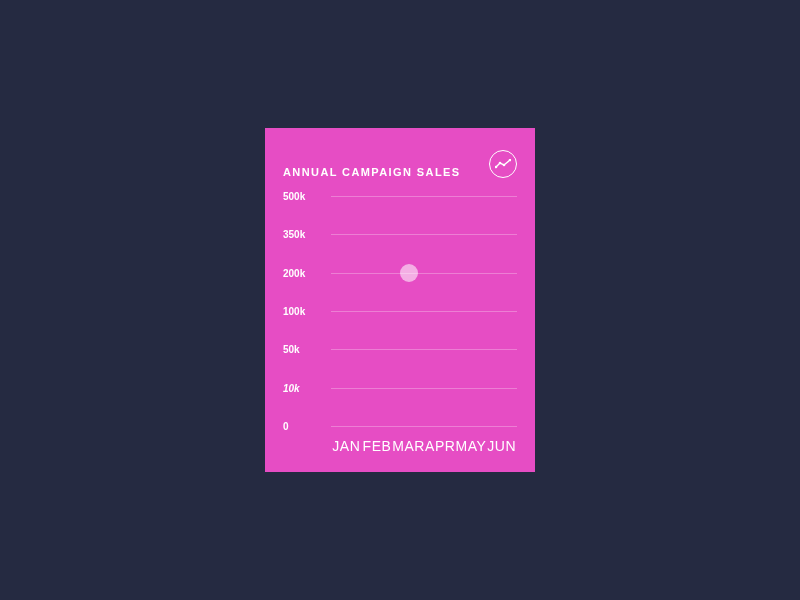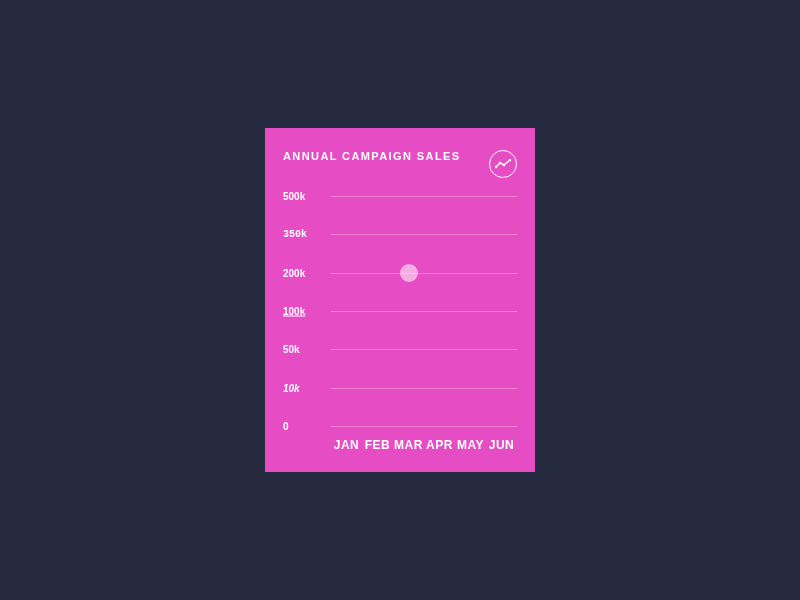--- a/index.html
+++ b/index.html
@@ -16,21 +16,21 @@
   .card {
     width: 270px;
     height: 344px;
     background: #e64dc4;
     color: #ffffff;
     padding: 22px 18px 18px 18px;
     position: relative;
   }
   .card-header {
     display: flex;
-    align-items: flex-start;
+    align-items: flex-end;
     justify-content: space-between;
     margin-bottom: 18px;
   }
   .card-title {
     font-size: 11px;
     font-weight: 700;
     letter-spacing: 1.4px;
     text-transform: uppercase;
   }
   .chart-icon {
@@ -88,22 +88,22 @@
   .x-axis {
     position: absolute;
     left: 48px;
     right: 0;
     top: 242px;
     display: flex;
   }
   .x-tick {
     flex: 1;
     text-align: center;
-    font-size: 12px;
-    font-weight: 700;
+    font-size: 14px;
+    font-weight: 400;
     letter-spacing: 0.5px;
   }
 </style>
 </head>
 <body>
 
 <div class="card">
 
   <div class="card-header">
     <div class="card-title">ANNUAL CAMPAIGN SALES</div>
@@ -114,23 +114,23 @@
         <circle cx="5" cy="4" r="1.3" fill="#ffffff"></circle>
         <circle cx="9" cy="6" r="1.3" fill="#ffffff"></circle>
         <circle cx="15" cy="1" r="1.3" fill="#ffffff"></circle>
       </svg>
     </div>
   </div>
 
   <div class="chart-area">
     <div class="y-axis" id="y-axis">
         <div class="y-tick" style="top: 0%;">500k</div>
-        <div class="y-tick" style="top: 16.6667%; font-family: Liberation Mono, monospace;">350k</div>
+        <div class="y-tick" style="top: 16.6667%;">350k</div>
         <div class="y-tick" style="top: 33.3333%;">200k</div>
-        <div class="y-tick" style="top: 50%; text-decoration: underline;">100k</div>
+        <div class="y-tick" style="top: 50%;">100k</div>
         <div class="y-tick" style="top: 66.6667%;">50k</div>
         <div class="y-tick" style="top: 83.3333%; font-style: italic;">10k</div>
         <div class="y-tick" style="top: 100%;">0</div>
       </div>
     <div class="plot" id="plot">
         <div class="gridline" style="top: 0%;"></div>
         <div class="gridline" style="top: 16.6667%;"></div>
         <div class="gridline" style="top: 33.3333%;"></div>
         <div class="gridline" style="top: 50%;"></div>
         <div class="gridline" style="top: 66.6667%;"></div>

